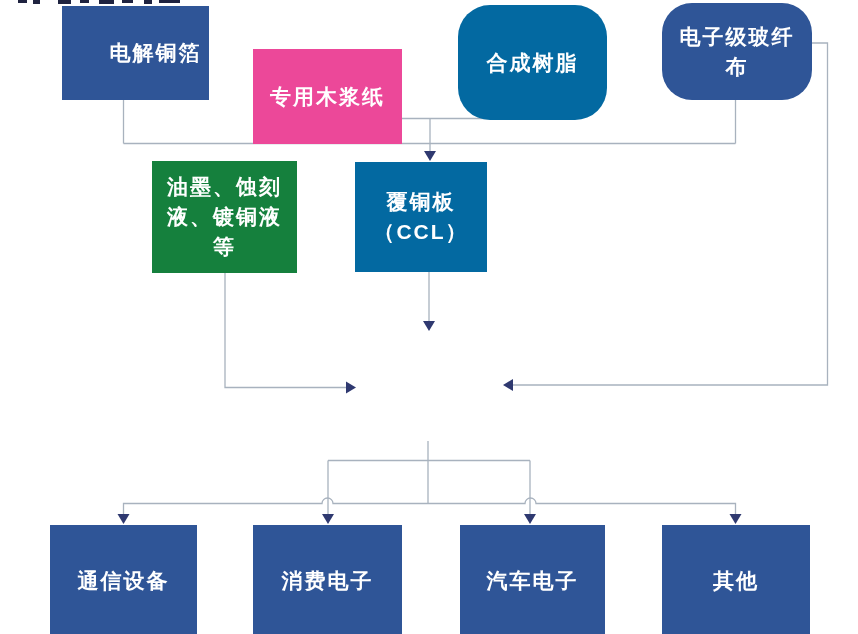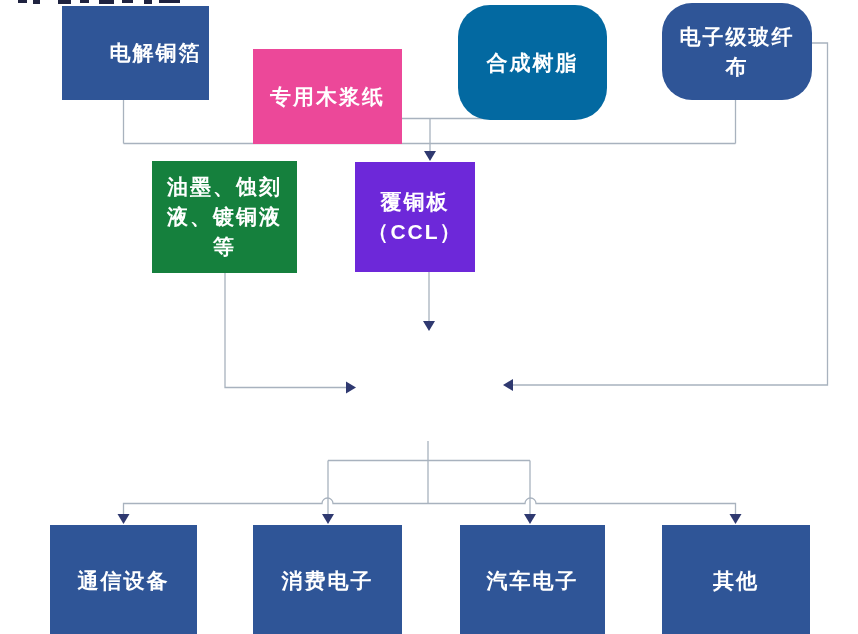--- a/index.html
+++ b/index.html
@@ -91,21 +91,21 @@
 
   <div class="node blue" style="left: 62px; top: 6px; width: 147px; height: 94px; background-color: rgb(47, 85, 151); padding-left: 40px;">电解铜箔</div>
   <div class="node blue" style="left: 253px; top: 5px; width: 149px; height: 95px; background-color: #ec4899; margin-top: 44px;">专用木浆纸</div>
   <div class="node blue" style="left: 458px; top: 5px; width: 149px; height: 115px; background-color: #0369a1; border-radius: 32px;">合成树脂</div>
   <div class="node blue" style="left: 662px; top: 3px; width: 150px; height: 97px; background-color: rgb(47, 85, 151); border-radius: 30px;">电子级玻纤
 布</div>
 
   <div class="node blue" style="left: 152px; top: 161px; width: 145px; height: 112px; background-color: #15803d;">油墨、蚀刻
 液、镀铜液
 等</div>
-  <div class="node green" style="left: 355px; top: 162px; width: 120px; height: 110px; background-color: #6d28d9;">覆铜板
+  <div class="node green" style="left: 355px; top: 162px; width: 132px; height: 110px; background-color: #0369a1;">覆铜板
 （CCL）</div>
 
 
   <div class="node blue" style="left: 50px; top: 525px; width: 147px; height: 112px; background-color: rgb(47, 85, 151);">通信设备</div>
   <div class="node blue" style="left: 253px; top: 525px; width: 149px; height: 112px; background-color: rgb(47, 85, 151);">消费电子</div>
   <div class="node blue" style="left: 460px; top: 525px; width: 145px; height: 112px; background-color: rgb(47, 85, 151);">汽车电子</div>
   <div class="node blue" style="left: 662px; top: 525px; width: 148px; height: 112px; background-color: rgb(47, 85, 151);">其他</div>
 
 </div>
 

